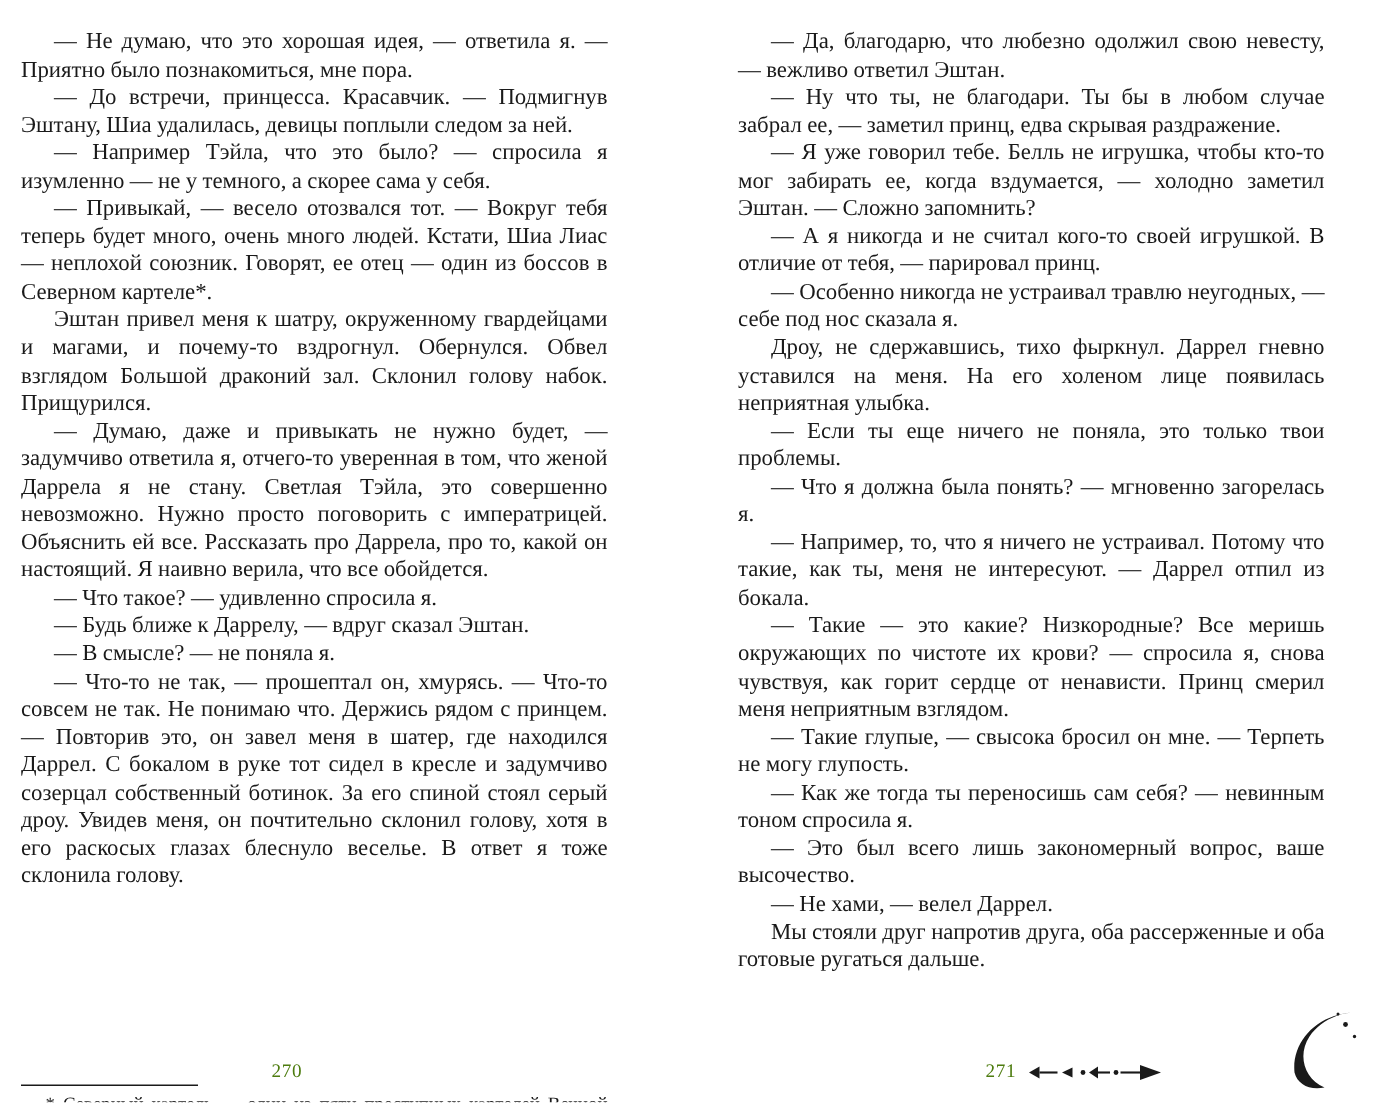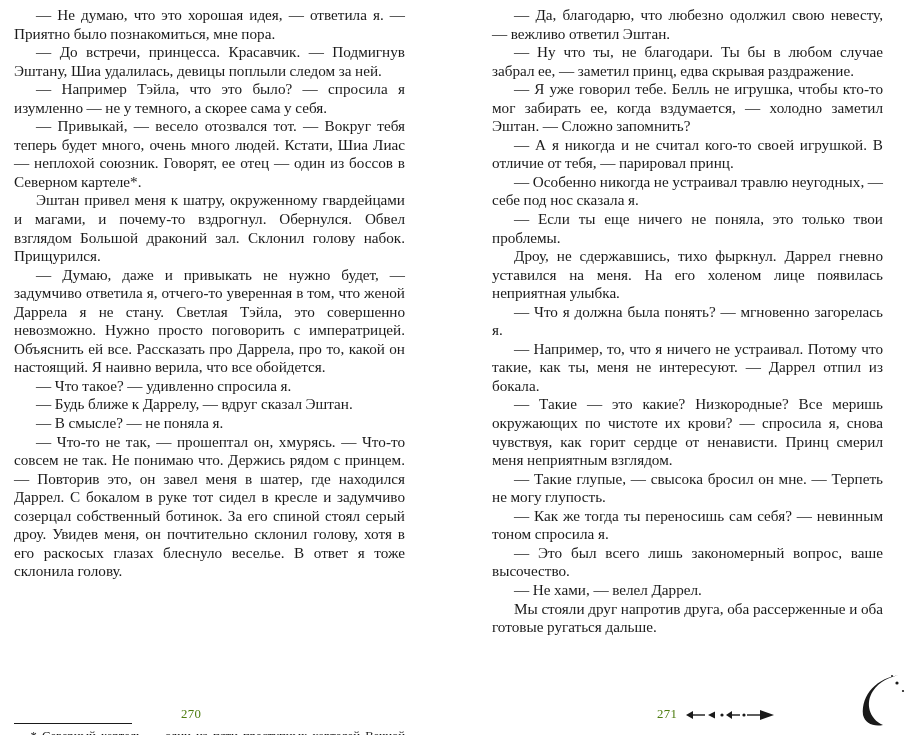--- a/index.html
+++ b/index.html
@@ -18,21 +18,21 @@
   }
   .columns {
     position: absolute;
     top: 0;
     left: 0;
     width: 921px;
     height: 735px;
   }
   .col {
     position: absolute;
-    top: 6px;
+    top: 19px;
     width: 391px;
   }
   .col-left  { left: 14px; }
   .col-right { left: 492px; }
 
   .body-text p {
     margin: 0;
     text-align: justify;
     text-indent: 1.45em;
     font-size: 15.2px;
@@ -113,22 +113,22 @@
     </div>
 
     <div class="folio folio-left">270</div>
 
     <div class="col col-right body-text">
       <p>— Да, благодарю, что любезно одолжил свою невесту, — вежливо ответил Эштан.</p>
       <p>— Ну что ты, не благодари. Ты бы в любом случае забрал ее, — заметил принц, едва скрывая раздражение.</p>
       <p>— Я уже говорил тебе. Белль не игрушка, чтобы кто-то мог забирать ее, когда вздумается, — холодно заметил Эштан. — Сложно запомнить?</p>
       <p>— А я никогда и не считал кого-то своей игрушкой. В отличие от тебя, — парировал принц.</p>
       <p>— Особенно никогда не устраивал травлю неугодных, — себе под нос сказала я.</p>
+      <p>Дроу, не сдержавшись, тихо фыркнул. Даррел гневно уставился на меня. На его холеном лице появилась неприятная улыбка.</p>
       <p>— Если ты еще ничего не поняла, это только твои проблемы.</p>
-      <p>Дроу, не сдержавшись, тихо фыркнул. Даррел гневно уставился на меня. На его холеном лице появилась неприятная улыбка.</p>
       <p>— Что я должна была понять? — мгновенно загорелась я.</p>
       <p>— Например, то, что я ничего не устраивал. Потому что такие, как ты, меня не интересуют. — Даррел отпил из бокала.</p>
       <p>— Такие — это какие? Низкородные? Все меришь окружающих по чистоте их крови? — спросила я, снова чувствуя, как горит сердце от ненависти. Принц смерил меня неприятным взглядом.</p>
       <p>— Такие глупые, — свысока бросил он мне. — Терпеть не могу глупость.</p>
       <p>— Как же тогда ты переносишь сам себя? — невинным тоном спросила я.</p>
       <p>— Это был всего лишь закономерный вопрос, ваше высочество.</p>
       <p>— Не хами, — велел Даррел.</p>
       <p>Мы стояли друг напротив друга, оба рассерженные и оба готовые ругаться дальше.</p>
     </div>
 

